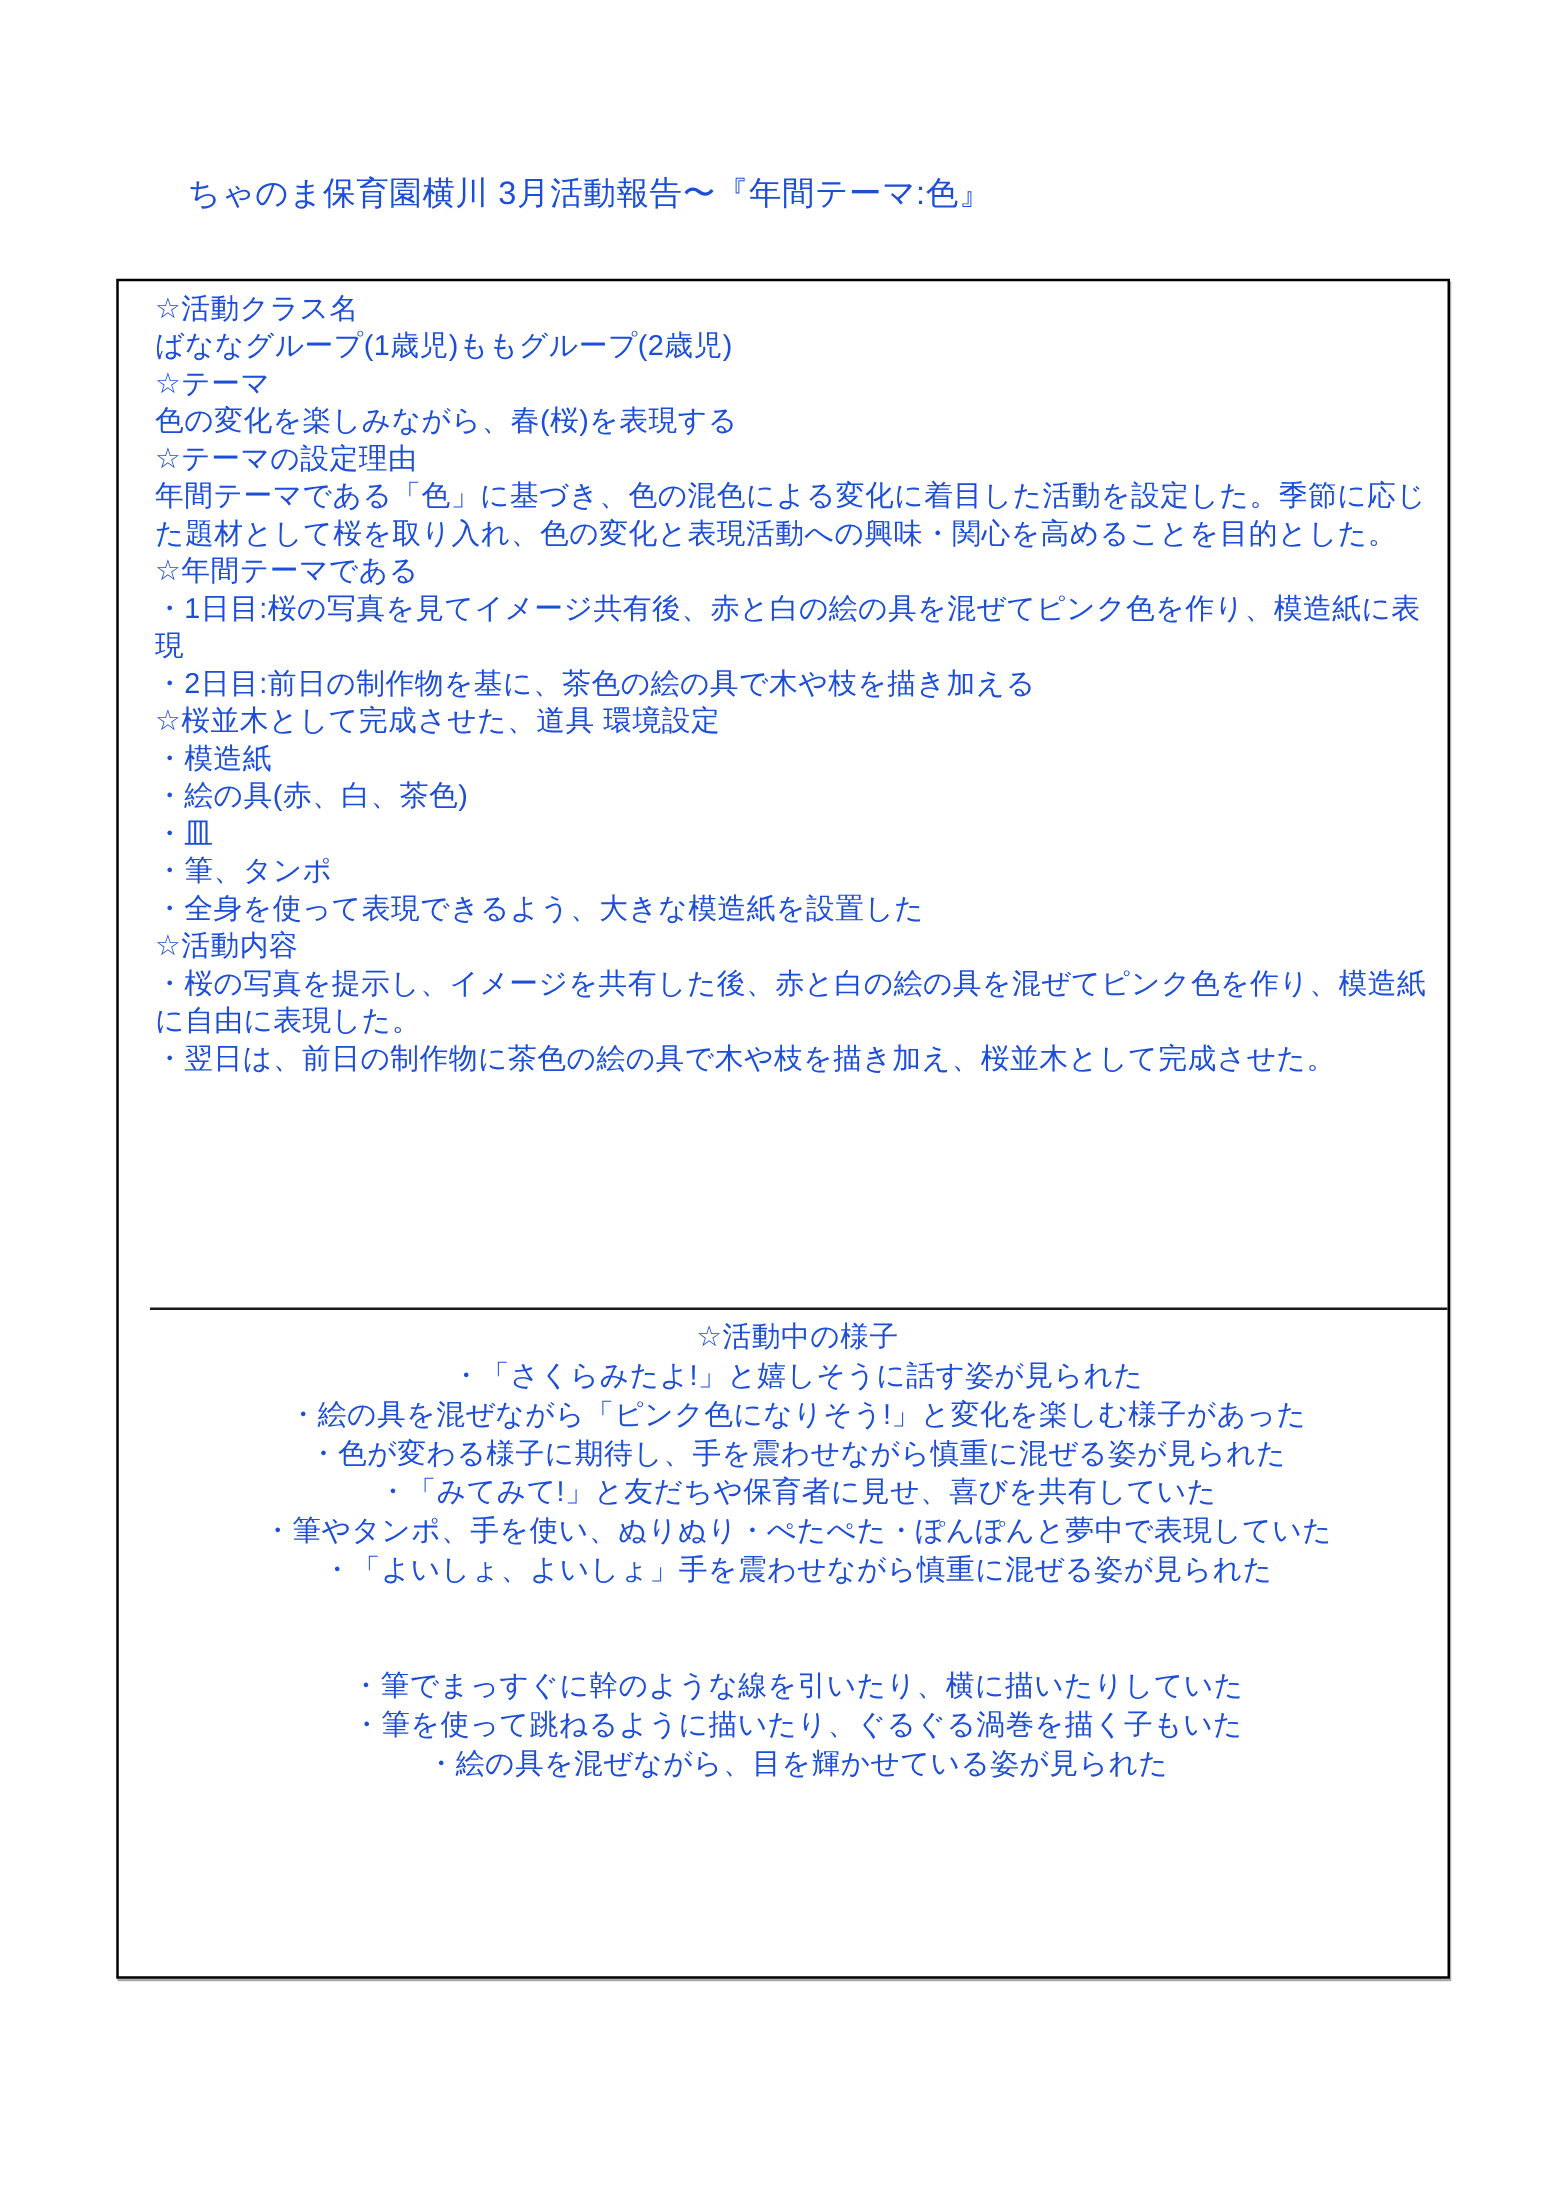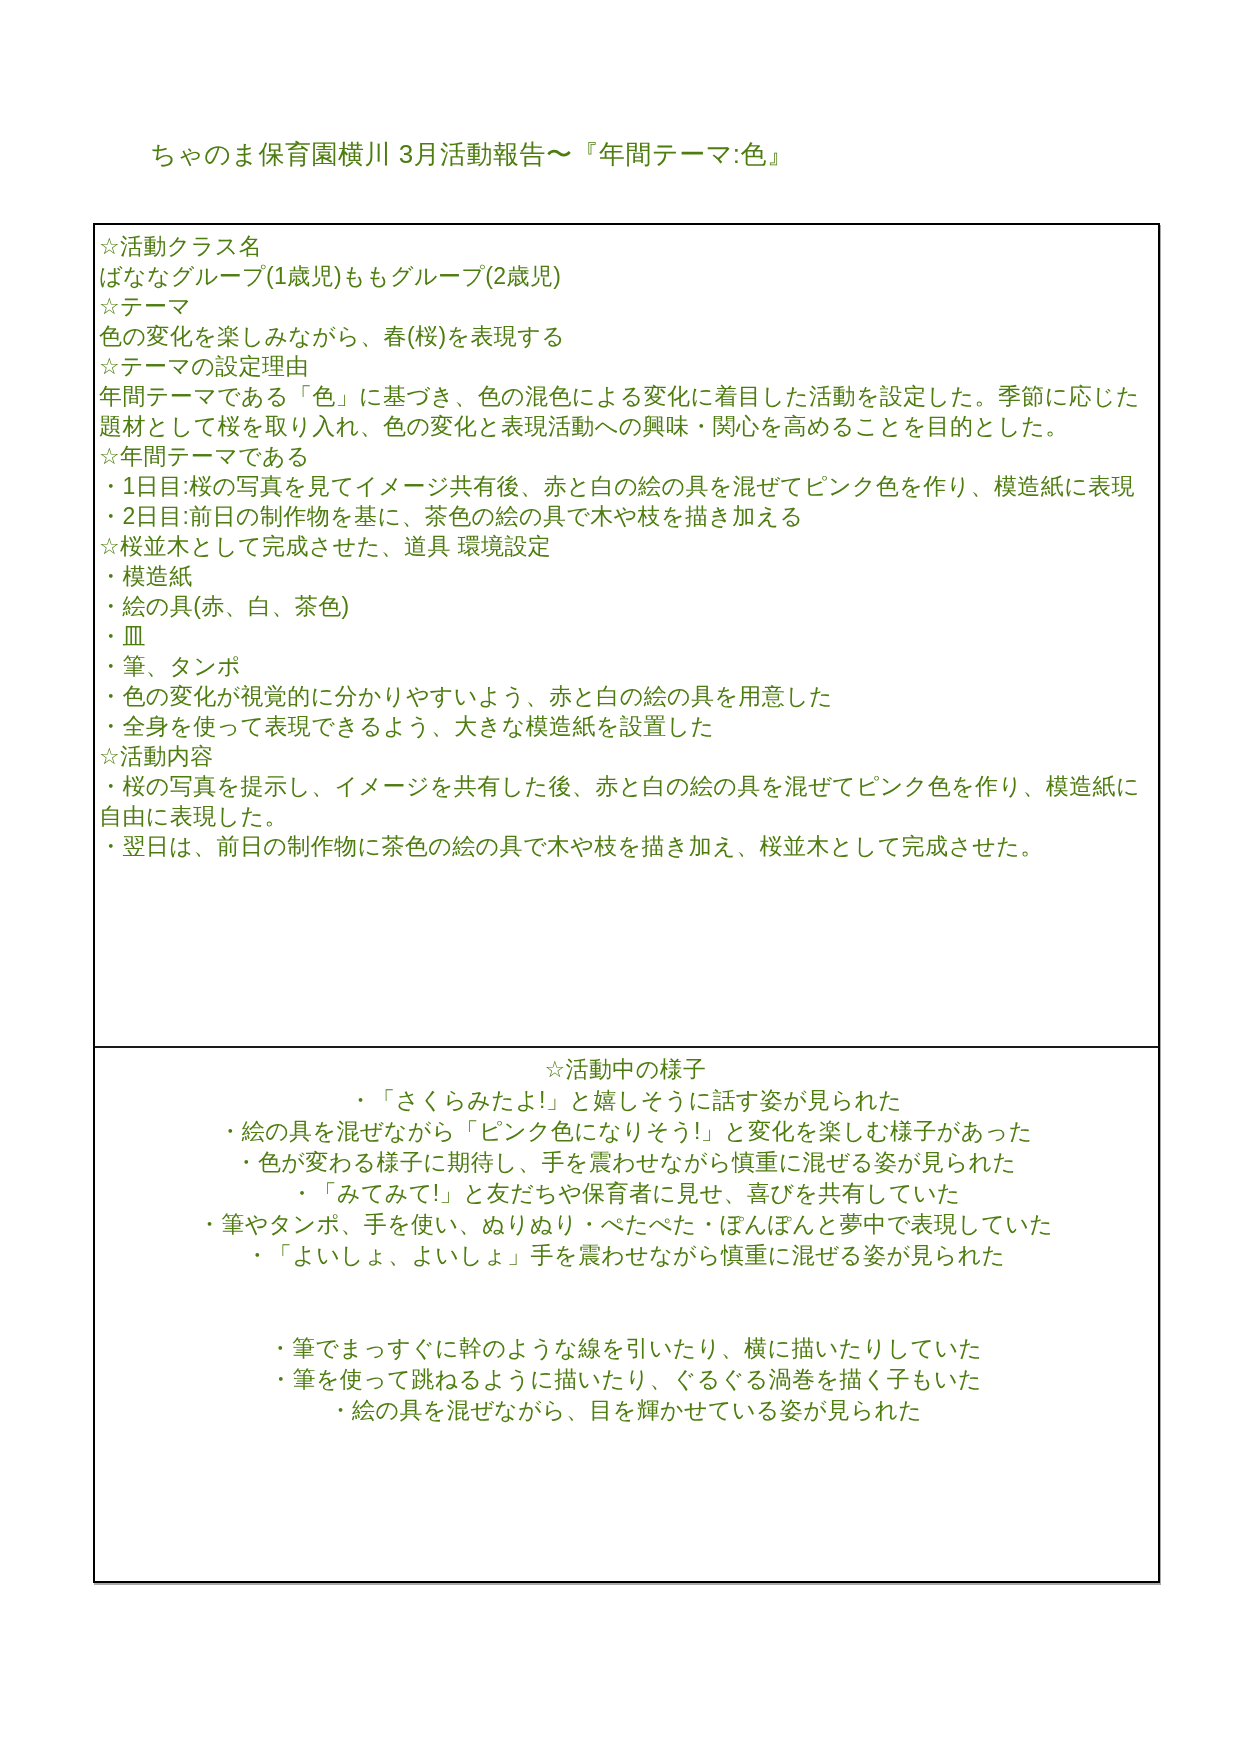--- a/index.html
+++ b/index.html
@@ -5,21 +5,21 @@
   html, body {
     margin: 0;
     padding: 0;
     background: #ffffff;
   }
   .page {
     position: relative;
     width: 1241px;
     height: 1755px;
     background: #ffffff;
-    color: #4d7c0f;
+    color: #1d4ed8;
     font-family: "Liberation Sans", "DejaVu Sans", sans-serif;
     overflow: hidden;
   }
   .doc-title {
     position: absolute;
     left: 150px;
     top: 138px;
     font-size: 26px;
     line-height: 32px;
     letter-spacing: 0.5px;
@@ -29,20 +29,21 @@
   .report-box {
     position: absolute;
     left: 93px;
     top: 223px;
     width: 1067px;
     height: 1360px;
     box-sizing: border-box;
     border: 2px solid #000000;
     background: #ffffff;
     box-shadow: 1px 2px 0 #a9a9a9;
+    padding-left: 25px;
   }
   .section {
     box-sizing: border-box;
     padding: 6px 6px 0 4px;
     overflow: hidden;
   }
   .section-overview {
     height: 823px;
     border-bottom: 2px solid #1a1a1a;
   }
@@ -77,21 +78,20 @@
         <p class="line">☆テーマの設定理由</p>
         <p class="line">年間テーマである「色」に基づき、色の混色による変化に着目した活動を設定した。季節に応じた題材として桜を取り入れ、色の変化と表現活動への興味・関心を高めることを目的とした。</p>
         <p class="line">☆年間テーマである</p>
         <p class="line">・1日目:桜の写真を見てイメージ共有後、赤と白の絵の具を混ぜてピンク色を作り、模造紙に表現</p>
         <p class="line">・2日目:前日の制作物を基に、茶色の絵の具で木や枝を描き加える</p>
         <p class="line">☆桜並木として完成させた、道具 環境設定</p>
         <p class="line">・模造紙</p>
         <p class="line">・絵の具(赤、白、茶色)</p>
         <p class="line">・皿</p>
         <p class="line">・筆、タンポ</p>
-        <p class="line">・色の変化が視覚的に分かりやすいよう、赤と白の絵の具を用意した</p>
         <p class="line">・全身を使って表現できるよう、大きな模造紙を設置した</p>
         <p class="line">☆活動内容</p>
         <p class="line">・桜の写真を提示し、イメージを共有した後、赤と白の絵の具を混ぜてピンク色を作り、模造紙に自由に表現した。</p>
         <p class="line">・翌日は、前日の制作物に茶色の絵の具で木や枝を描き加え、桜並木として完成させた。</p>
       </div>
     <div class="section section-observations">
         <p class="line">☆活動中の様子</p>
         <p class="line">・「さくらみたよ!」と嬉しそうに話す姿が見られた</p>
         <p class="line">・絵の具を混ぜながら「ピンク色になりそう!」と変化を楽しむ様子があった</p>
         <p class="line">・色が変わる様子に期待し、手を震わせながら慎重に混ぜる姿が見られた</p>

